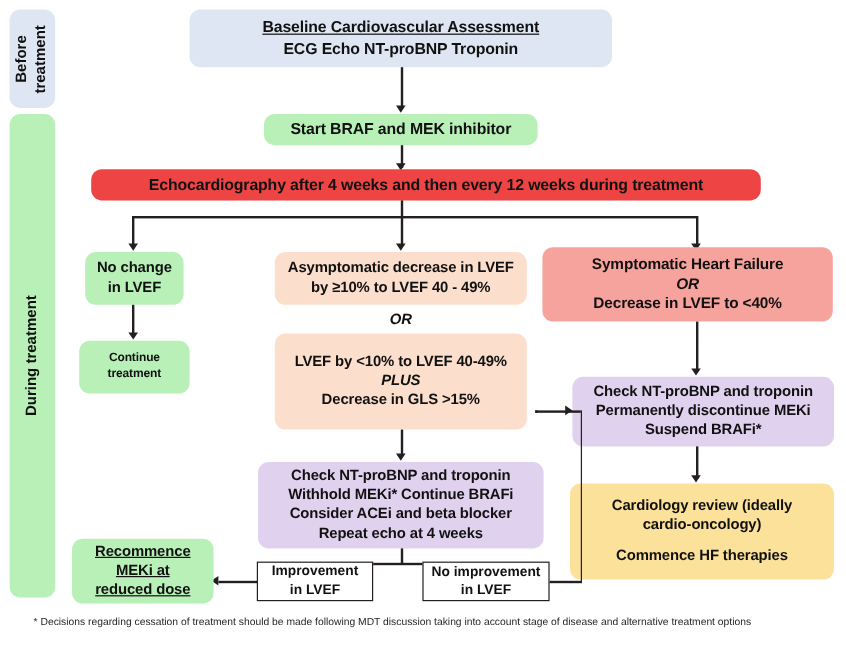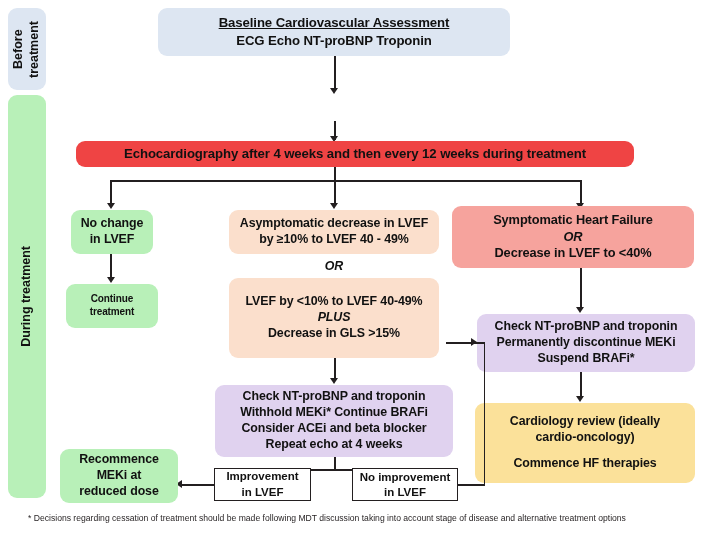--- a/index.html
+++ b/index.html
@@ -129,20 +129,23 @@
   </div>
 
   <div class="node" style="left:158px; top:8px; width:352px; height:48px; background:#dde6f2; font-size:13.2px;">
     <span class="ln u">Baseline Cardiovascular Assessment</span>
     <span class="ln" style="margin-top:1px;">ECG       Echo       NT-proBNP       Troponin</span>
   </div>
 
   <div class="conn vline" style="left:334px; top:56px; height:34px;"></div>
   <div class="arrow-down" style="left:330px; top:88px;"></div>
 
+  <div class="node" style="left:220px; top:95px; width:228px; height:26px; background:#b8f0b8; font-size:13.2px;">
+    <span class="ln">Start BRAF and MEK inhibitor</span>
+  </div>
 
   <div class="conn vline" style="left:334px; top:121px; height:19px;"></div>
   <div class="arrow-down" style="left:330px; top:136px;"></div>
 
   <div class="node" style="left:76px; top:141px; width:558px; height:26px; background:#ef4444; font-size:13.2px;">
     <span class="ln">Echocardiography after 4 weeks and then every 12 weeks during treatment</span>
   </div>
 
   <div class="conn vline" style="left:334px; top:167px; height:14px;"></div>
   <div class="conn hline" style="left:110px; top:180px; width:471px;"></div>
@@ -229,21 +232,21 @@
   </div>
 
   <div class="plainbox" style="left:352px; top:468px; width:106px; height:33px;">
     <span>No improvement</span>
     <span>in LVEF</span>
   </div>
 
   <div class="conn hline" style="left:182px; top:484px; width:33px;"></div>
   <div class="arrow-left" style="left:176px; top:480px;"></div>
 
-  <div class="node" style="left:60px; top:449px; width:118px; height:54px; background:#b8f0b8; font-size:12.4px;">
+  <div class="node" style="left:60px; top:449px; width:118px; height:54px; background:#b8f0b8; font-size:12.4px;text-decoration:underline;">
     <span class="ln">Recommence</span>
     <span class="ln">MEKi at</span>
     <span class="ln">reduced dose</span>
   </div>
 
   <div class="conn hline" style="left:458px; top:484px; width:27px;"></div>
   <div class="conn vline" style="left:483.5px; top:342px; height:143px;"></div>
   <div class="conn hline" style="left:446px; top:342px; width:38px;"></div>
   <div class="arrow-right" style="left:471px; top:338px;"></div>
 

